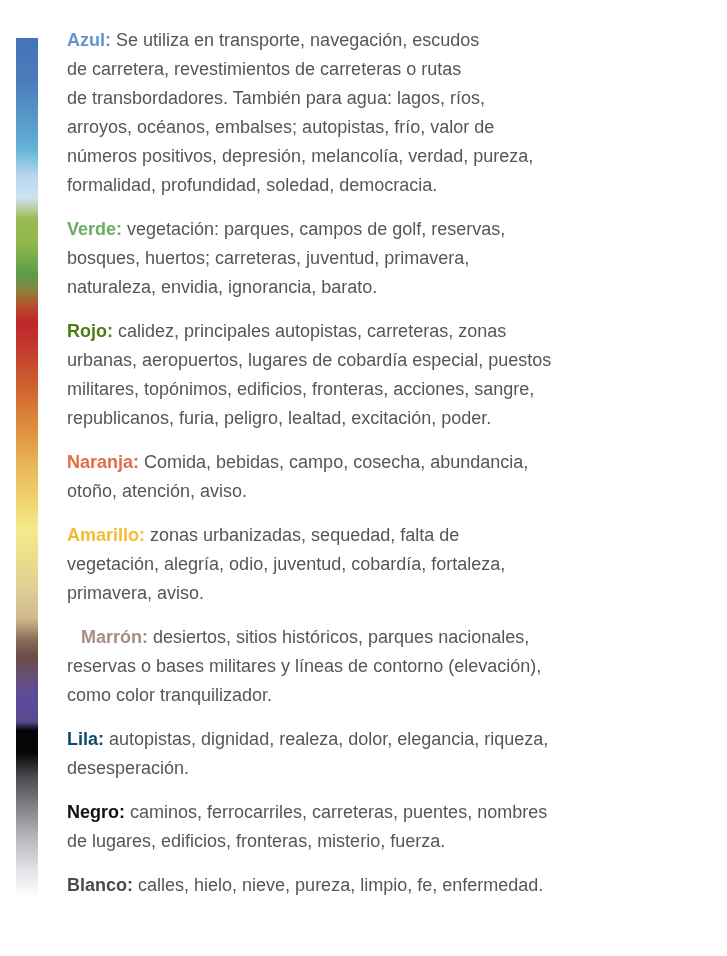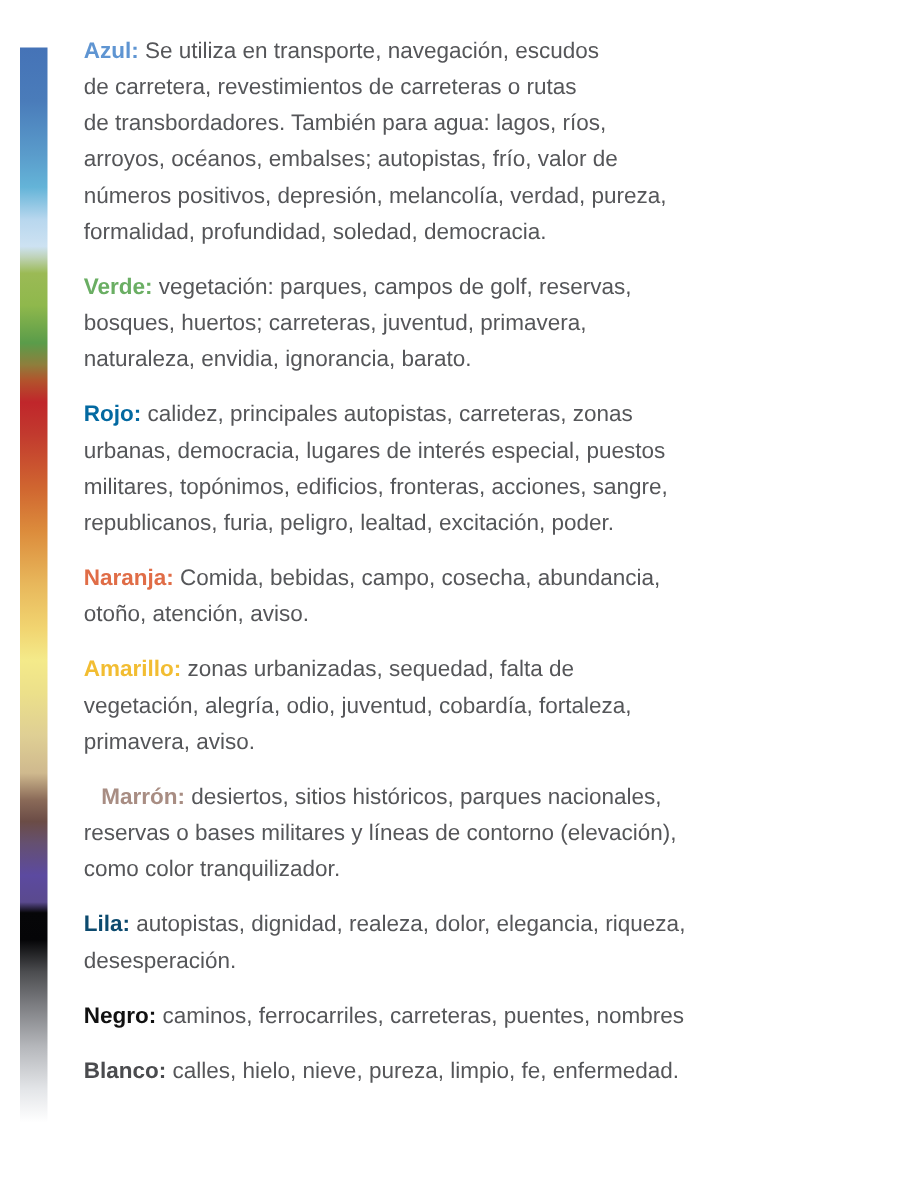--- a/index.html
+++ b/index.html
@@ -53,21 +53,21 @@
       width: 655px;
       font-family: "Liberation Sans", sans-serif;
       font-size: 18px;
       line-height: 29px;
       color: #555659;
     }
     .entry { margin: 0 0 15px 0; }
     .label { font-weight: bold; }
     .entry[data-name="entry-azul"] .label { color: #5f95d2; }
     .entry[data-name="entry-verde"] .label { color: #6aae63; text-align: center; }
-    .entry[data-name="entry-rojo"] .label { color: #0369a1; }
+    .entry[data-name="entry-rojo"] .label { color: #4d7c0f; }
     .entry[data-name="entry-naranja"] .label { color: #e06d47; }
     .entry[data-name="entry-amarillo"] .label { color: #f2bd32; }
     .entry[data-name="entry-marron"] .label { color: #a88d83; margin-left: 14px; }
     .entry[data-name="entry-lila"] .label { color: #0c4a6e; }
     .entry[data-name="entry-negro"] .label { color: #111111; }
     .entry[data-name="entry-blanco"] .label { color: #4a4b4e; }
   </style>
 </head>
 <body>
 
@@ -85,21 +85,21 @@
   </div>
 
   <div class="entry" data-name="entry-verde">
     <span class="label" data-name="entry-label">Verde:</span><span data-name="entry-text-line"> vegetación: parques, campos de golf, reservas,</span><br>
     <span data-name="entry-text-line">bosques, huertos; carreteras, juventud, primavera,</span><br>
     <span data-name="entry-text-line">naturaleza, envidia, ignorancia, barato.</span>
   </div>
 
   <div class="entry" data-name="entry-rojo">
     <span class="label" data-name="entry-label">Rojo:</span><span data-name="entry-text-line"> calidez, principales autopistas, carreteras, zonas</span><br>
-    <span data-name="entry-text-line">urbanas, democracia, lugares de interés especial, puestos</span><br>
+    <span data-name="entry-text-line">urbanas, aeropuertos, lugares de cobardía especial, puestos</span><br>
     <span data-name="entry-text-line">militares, topónimos, edificios, fronteras, acciones, sangre,</span><br>
     <span data-name="entry-text-line">republicanos, furia, peligro, lealtad, excitación, poder.</span>
   </div>
 
   <div class="entry" data-name="entry-naranja">
     <span class="label" data-name="entry-label">Naranja:</span><span data-name="entry-text-line"> Comida, bebidas, campo, cosecha, abundancia,</span><br>
     <span data-name="entry-text-line">otoño, atención, aviso.</span>
   </div>
 
   <div class="entry" data-name="entry-amarillo">
@@ -114,19 +114,20 @@
     <span data-name="entry-text-line">como color tranquilizador.</span>
   </div>
 
   <div class="entry" data-name="entry-lila">
     <span class="label" data-name="entry-label">Lila:</span><span data-name="entry-text-line"> autopistas, dignidad, realeza, dolor, elegancia, riqueza,</span><br>
     <span data-name="entry-text-line">desesperación.</span>
   </div>
 
   <div class="entry" data-name="entry-negro">
     <span class="label" data-name="entry-label">Negro:</span><span data-name="entry-text-line"> caminos, ferrocarriles, carreteras, puentes, nombres</span><br>
+    <span data-name="entry-text-line">de lugares, edificios, fronteras, misterio, fuerza.</span>
   </div>
 
   <div class="entry" data-name="entry-blanco">
     <span class="label" data-name="entry-label">Blanco:</span><span data-name="entry-text-line"> calles, hielo, nieve, pureza, limpio, fe, enfermedad.</span>
   </div>
 
 </div>
 
 </body></html>

